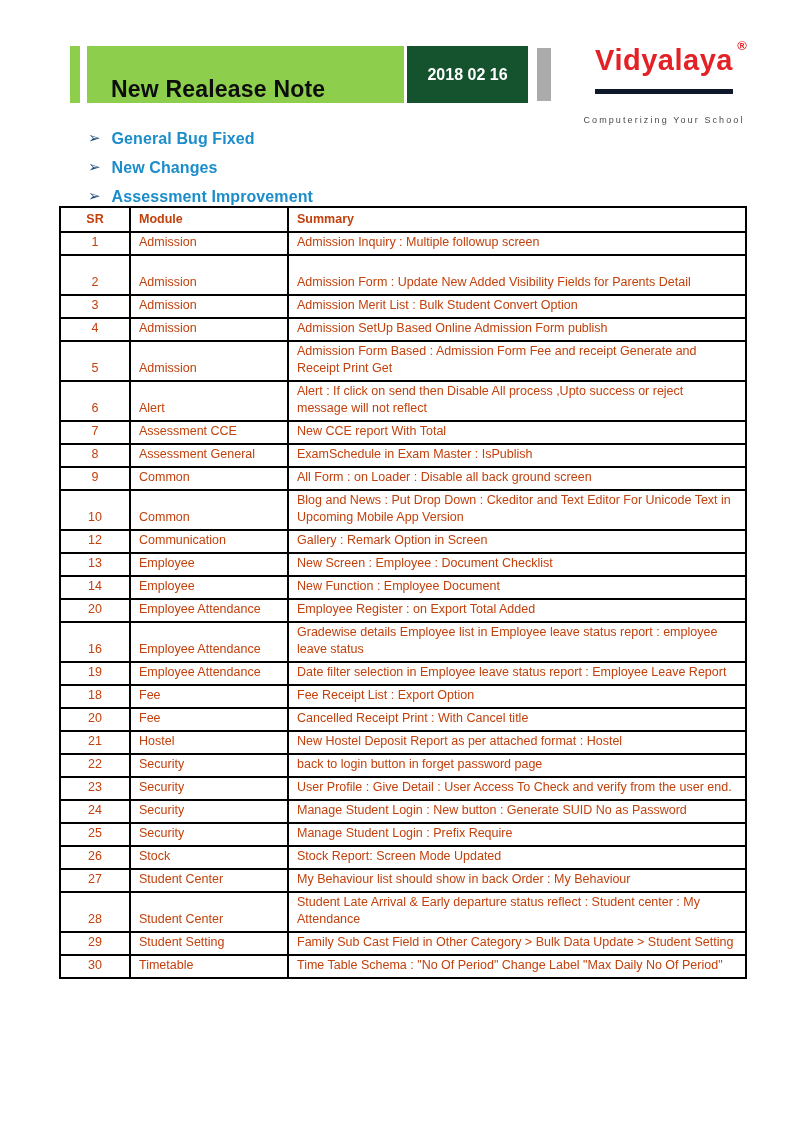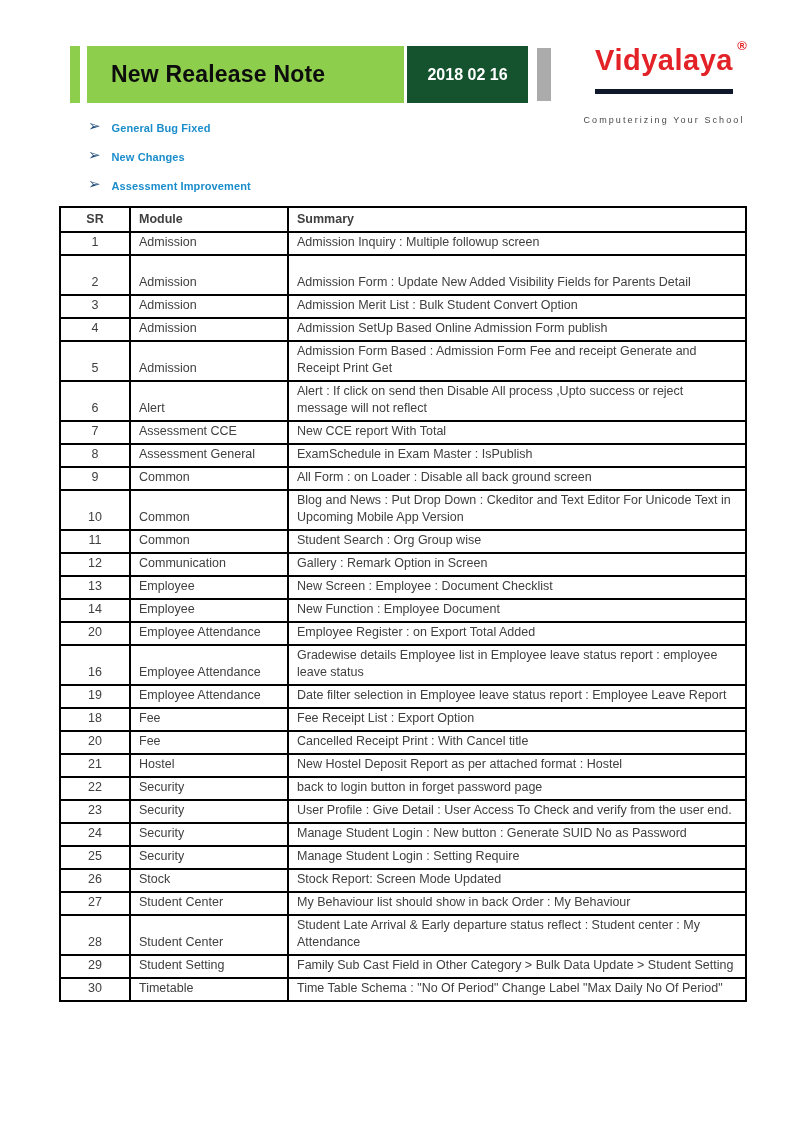--- a/index.html
+++ b/index.html
@@ -7,21 +7,21 @@
   body {
     width:793px; height:1122px; background:#ffffff; position:relative;
     font-family:"Liberation Sans", sans-serif; color:#1a1a1a;
     overflow:hidden;
   }
   
   .header-band { position:absolute; left:70px; top:46px; width:700px; height:57px; }
   .accent-bar { position:absolute; left:0; top:0; width:10px; height:57px; background:#8DCF4C; }
   .title-box {
     position:absolute; left:17px; top:0; width:317px; height:57px; background:#8DCF4C;
-    display:flex; align-items:center; box-sizing:border-box; padding-left:24px;
+    display:flex; align-items:flex-end; box-sizing:border-box; padding-left:24px;
     font-size:23px; font-weight:bold; color:#0d0d0d; letter-spacing:0.2px;
   }
   .date-box {
     position:absolute; left:337px; top:0; width:121px; height:57px; background:#14532d;
     display:flex; align-items:center; justify-content:center;
     font-size:16px; font-weight:bold; color:#ffffff;
   }
   .gray-bar { position:absolute; left:467px; top:2px; width:14px; height:53px; background:#ABABAB; }
   .brand { position:absolute; left:489px; top:0; width:210px; text-align:center; }
   .brand-name-row { display:inline-block; position:relative; line-height:1; }
@@ -32,26 +32,26 @@
   .brand-reg {
     position:absolute; right:-14px; top:-7px; font-size:13px; color:#E32227; font-weight:bold;
   }
   .brand-tagline {
     margin-top:21px; font-size:9px; letter-spacing:2.1px; color:#4a4a4a; white-space:nowrap;
   }
   
   .bullets { position:absolute; left:88px; top:118px; list-style:none; margin:0; padding:0; }
   .bullets li { display:flex; align-items:baseline; height:29px; }
   .bullet-arrow { color:#1F4E79; font-size:15px; margin-right:11px; transform:translateY(-1px); }
-  .bullet-label { font-size:11px; font-weight:bold; color:#1B8DCB; letter-spacing:0.1px; }
+  .bullet-label { font-size:16px; font-weight:bold; color:#1B8DCB; letter-spacing:0.1px;margin-top:12px; }
   
   .table-wrap { position:absolute; left:59px; top:206px; }
   table.release {
     border-collapse:collapse; width:688px; table-layout:fixed;
-    font-size:12.5px; color:#404040;
+    font-size:12.5px; color:#c2410c;
   }
   table.release col.c-sr { width:70px; }
   table.release col.c-module { width:158px; }
   table.release th, table.release td {
     border:2px solid #000; vertical-align:bottom;
     padding:1px 8px 3px 8px; line-height:17px; overflow:hidden;
   }
   table.release th { font-weight:bold; text-align:left; padding-top:3px; padding-bottom:3px; }
   table.release th.sr { text-align:center; }
   td.sr { text-align:center; }
@@ -162,25 +162,20 @@
     <td class="module">Common</td>
     <td class="summary">All Form : on Loader : Disable all back ground screen</td>
   </tr>
 
   <tr>
     <td class="sr">10</td>
     <td class="module">Common</td>
     <td class="summary">Blog and News : Put Drop Down : Ckeditor and Text Editor For Unicode Text in Upcoming Mobile App Version</td>
   </tr>
 
-  <tr>
-    <td class="sr">11</td>
-    <td class="module">Common</td>
-    <td class="summary">Student Search : Org Group wise</td>
-  </tr>
 
   <tr>
     <td class="sr">12</td>
     <td class="module">Communication</td>
     <td class="summary">Gallery : Remark Option in Screen</td>
   </tr>
 
   <tr>
     <td class="sr">13</td>
     <td class="module">Employee</td>
@@ -244,21 +239,21 @@
 
   <tr>
     <td class="sr">24</td>
     <td class="module">Security</td>
     <td class="summary">Manage Student Login : New button : Generate SUID No as Password</td>
   </tr>
 
   <tr>
     <td class="sr">25</td>
     <td class="module">Security</td>
-    <td class="summary">Manage Student Login : Setting Require</td>
+    <td class="summary">Manage Student Login : Prefix Require</td>
   </tr>
 
   <tr>
     <td class="sr">26</td>
     <td class="module">Stock</td>
     <td class="summary">Stock Report: Screen Mode Updated</td>
   </tr>
 
   <tr>
     <td class="sr">27</td>

